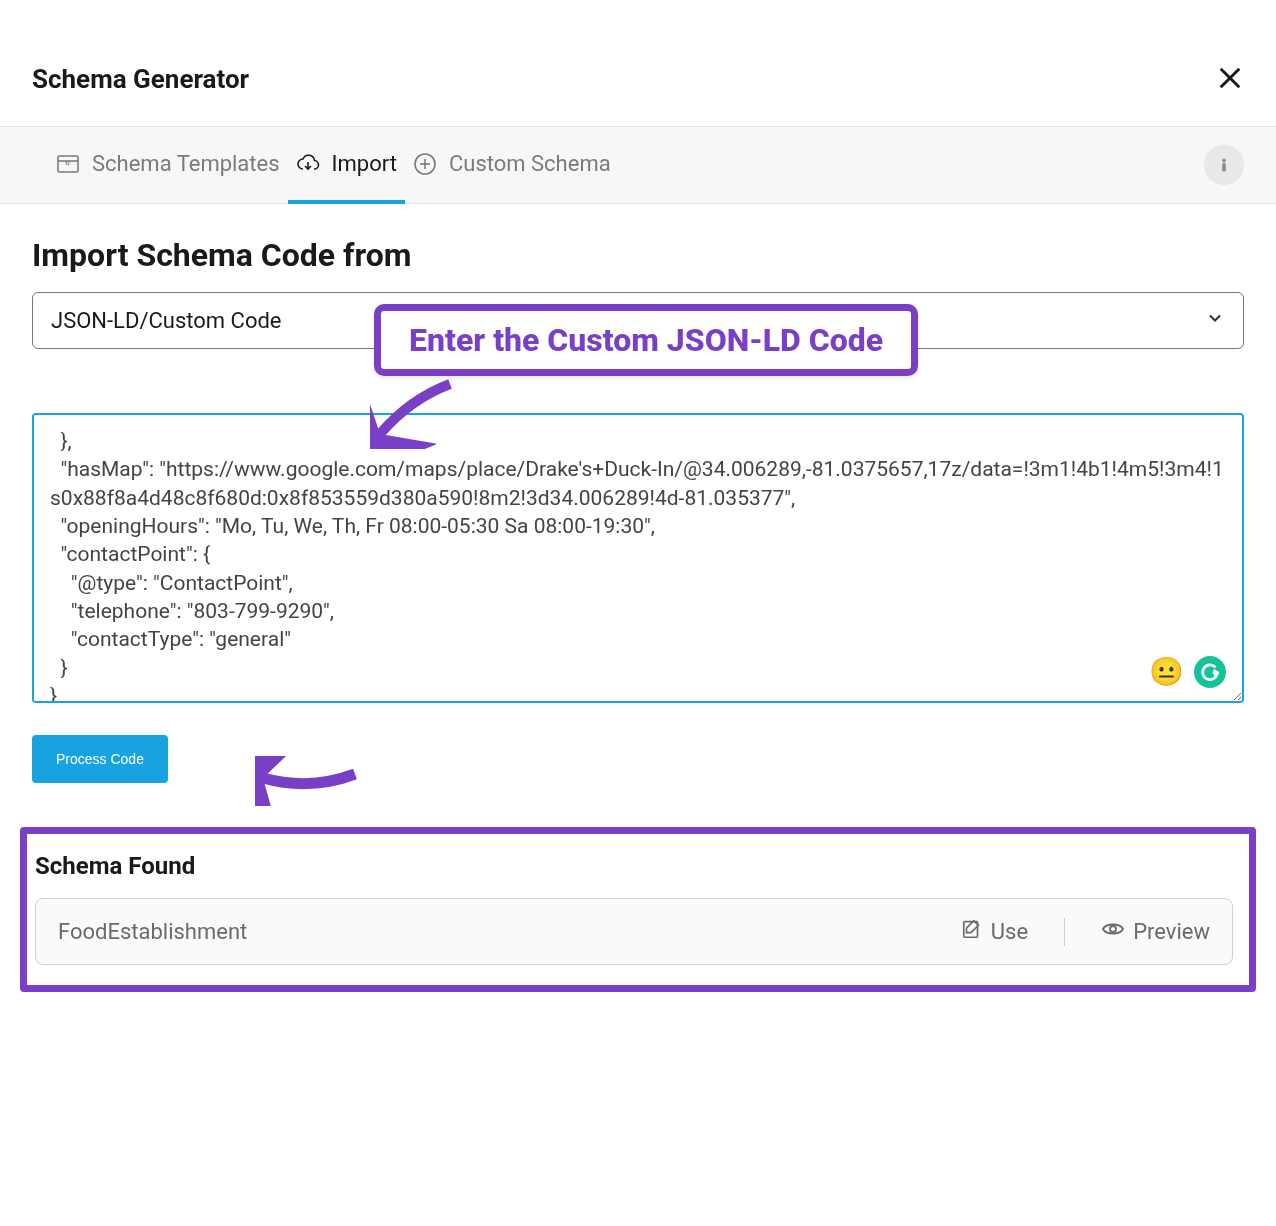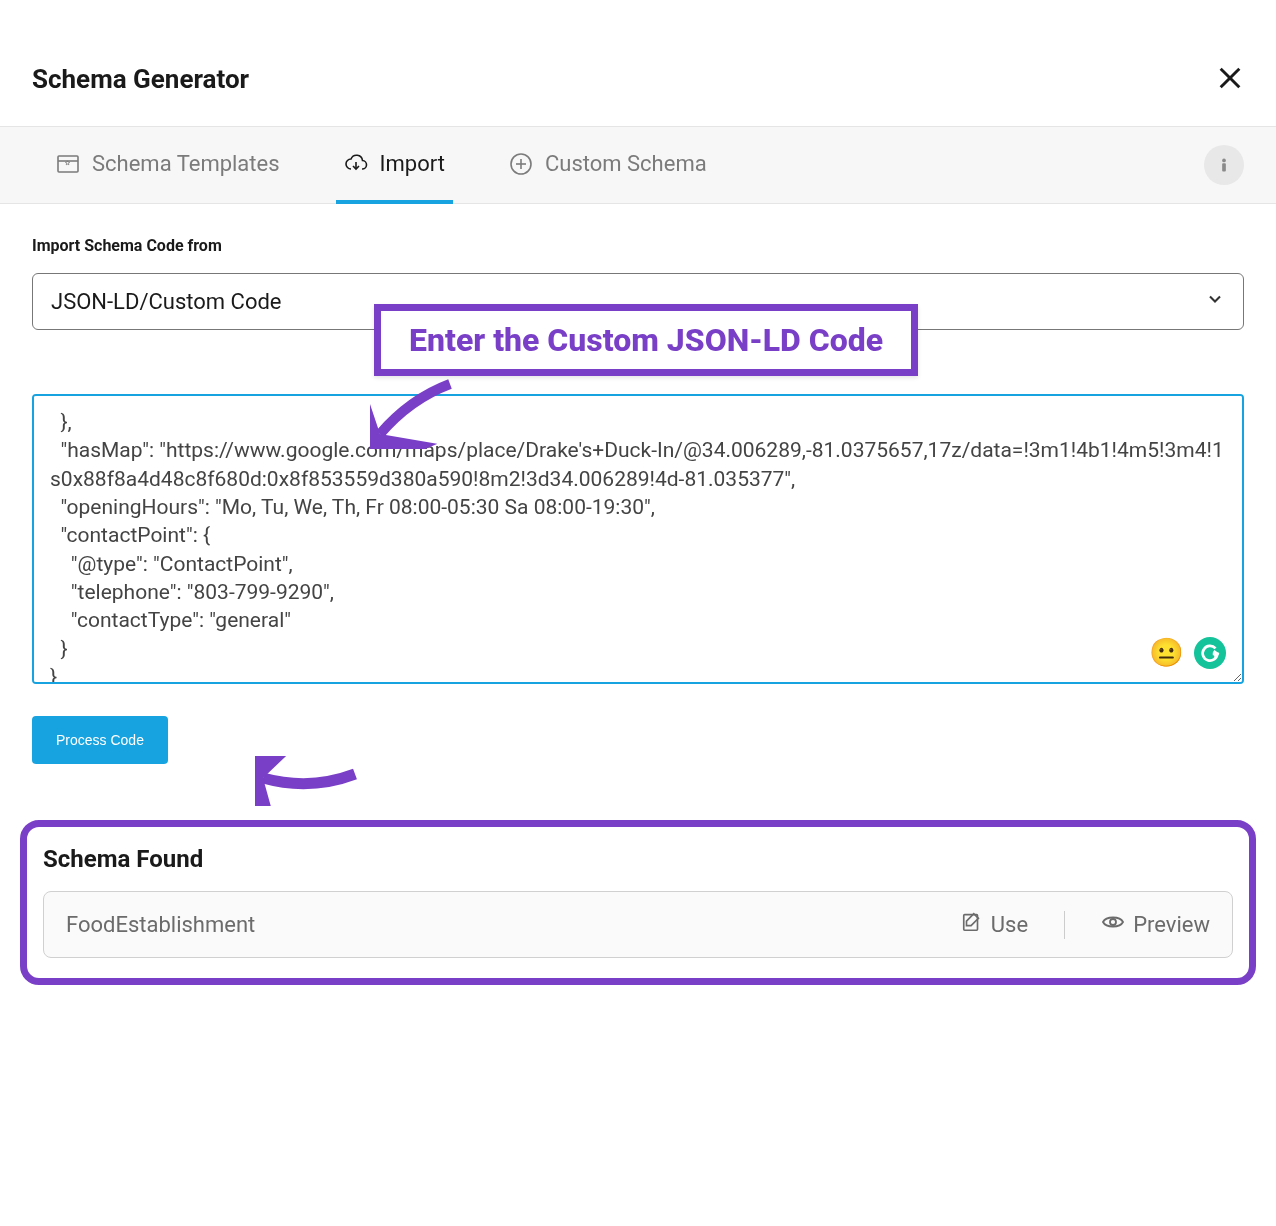--- a/index.html
+++ b/index.html
@@ -33,21 +33,20 @@
       cursor: pointer;
       width: 28px;
       height: 28px;
     }
     .tabs {
       display: flex;
       align-items: center;
       padding: 0 48px;
       background: #f7f7f7;
       border-bottom: 1px solid #e5e5e5;
-      gap: 48px;
       position: relative;
     }
     .tab {
       display: flex;
       align-items: center;
       gap: 12px;
       padding: 24px 8px;
       cursor: pointer;
       font-size: 22px;
       color: #7b7b7b;
@@ -77,21 +76,21 @@
       display: flex;
       align-items: center;
       justify-content: center;
       cursor: pointer;
     }
     .content {
       padding: 32px;
       position: relative;
     }
     .section-label {
-      font-size: 16px;
+      font-size: 32px;
       font-weight: 700;
       color: #1a1a1a;
       margin-bottom: 18px;
     }
     .select-box {
       width: 100%;
       border: 1px solid #777;
       border-radius: 6px;
       padding: 15px 18px;
       font-size: 22px;
@@ -101,21 +100,21 @@
       cursor: pointer;
       background: #fff;
       gap: 22px;
     }
     .callout {
       position: absolute;
       top: 100px;
       left: 374px;
       background: #fff;
       border: 7px solid #7a3fc7;
-      border-radius: 0;
+      border-radius: 10px;
       padding: 10px 28px;
       font-size: 32px;
       font-weight: 800;
       color: #7a3fc7;
       z-index: 10;
       box-shadow: 0 2px 4px rgba(0,0,0,0.1);
     }
     .callout-text {
       text-shadow: 0 1px 0 #fff;
     }
@@ -168,24 +167,24 @@
       font-size: 14px;
       border-radius: 4px;
       cursor: pointer;
     }
     .arrow2 {
       position: absolute;
       left: 255px;
       top: 552px;
     }
     .schema-found-section {
-      margin: 24px 20px 24px 20px;
+      margin: 12px 20px 24px 20px;
       border: 7px solid #7a3fc7;
-      border-radius: 19px;
-      padding: 18px 16px 20px 16px;
+      border-radius: 4px;
+      padding: 18px 16px 20px 8px;
     }
     .schema-found-title {
       font-size: 24px;
       font-weight: 700;
       color: #1a1a1a;
       margin-bottom: 18px;
     }
     .schema-row {
       border: 1px solid #d0d0d0;
       border-radius: 8px;

